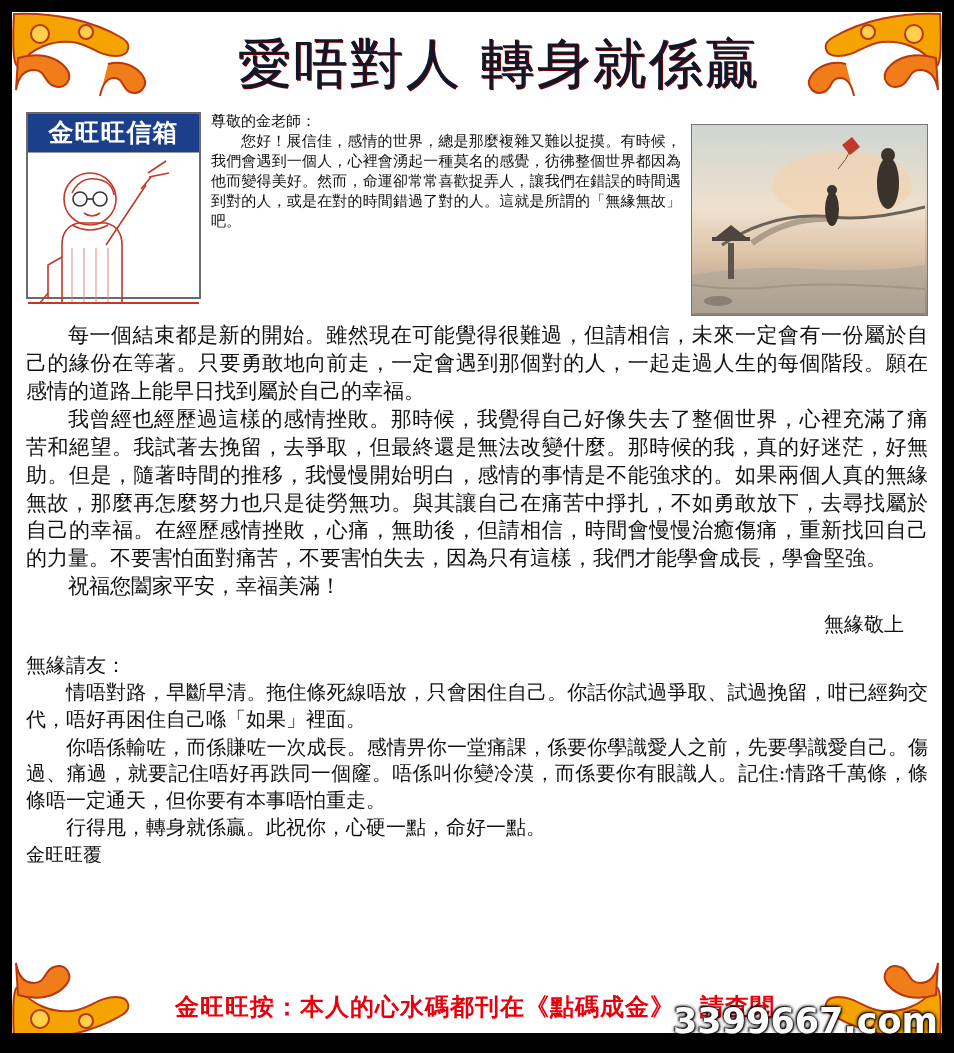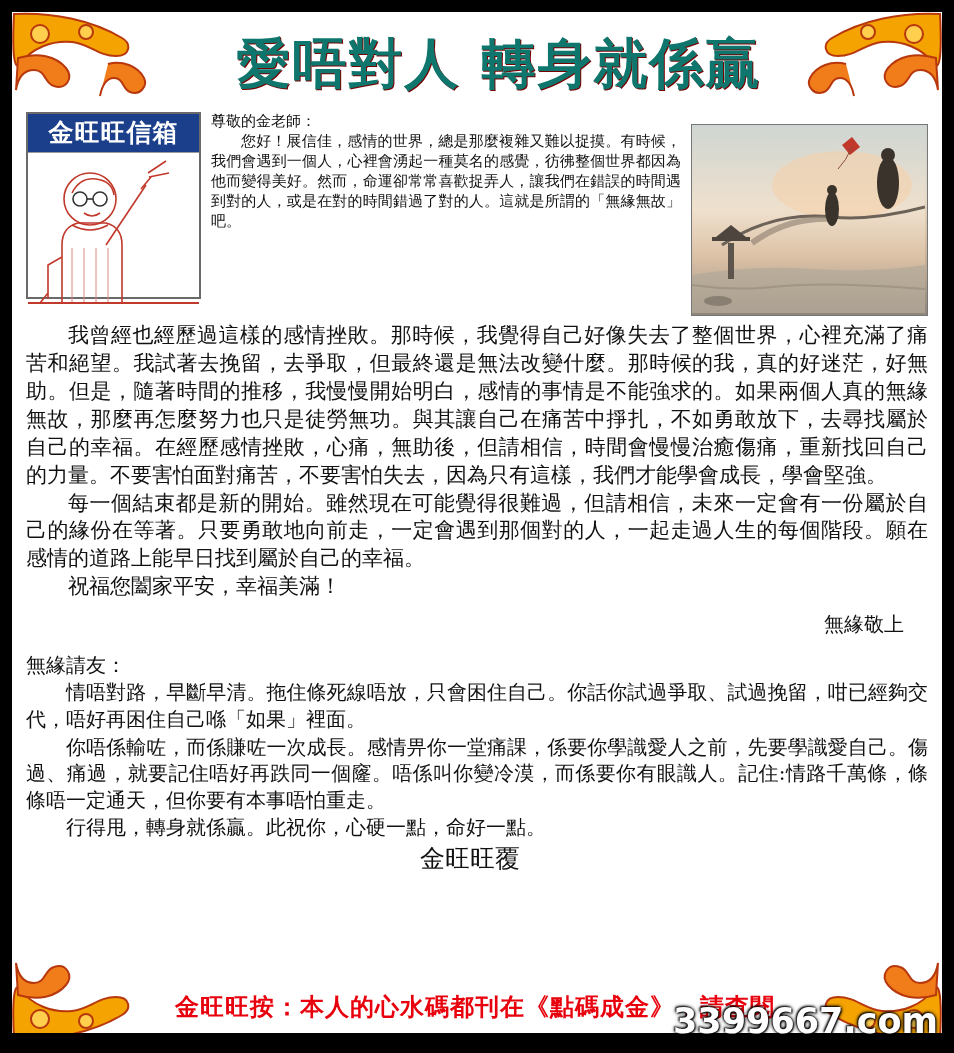--- a/index.html
+++ b/index.html
@@ -25,24 +25,24 @@
   .corner.tr{right:0;top:0;transform:scaleX(-1);}
   .corner.bl{left:0;bottom:0;transform:scaleY(-1);}
   .corner.br{right:0;bottom:0;transform:scale(-1,-1);}
   .corner svg{display:block;}
 
   
   .headline{
     position:absolute;left:0;right:0;top:16px;
     text-align:center;
     font-family:"DejaVu Serif","Liberation Serif",serif;
-    font-weight:bold;
+    font-weight:normal;
     font-size:54px;
     letter-spacing:2px;
-    color:#0f766e;
+    color:#0f172a;
     text-shadow:1px 1px 0 #7a0000;
     z-index:5;
     padding-left:44px;
   }
 
   
   .content{
     position:absolute;left:14px;right:14px;top:100px;bottom:70px;
     font-family:"DejaVu Serif","Liberation Serif",serif;
     color:#111;
@@ -88,22 +88,22 @@
   .top-letter{font-size:15px;}
   .main-body{font-size:21px;}
   .indent{text-indent:2em;}
   .sign{
     text-align:right;
     font-size:20px;
     margin-top:10px;
     padding-right:24px;
   }
   .sign2{
-    text-align:center;
-    font-size:25px;
+    text-align:left;
+    font-size:19px;
     padding-right:14px;
   }
   .second{font-size:20px;margin-top:14px;}
   .second p{margin-bottom:1px;}
 
   
   .footer-note{
     position:absolute;left:0;right:4px;bottom:18px;
     text-align:center;
     color:#e8000c;
@@ -235,22 +235,22 @@
         <ellipse cx="26" cy="176" rx="14" ry="5" fill="#6f675c" opacity="0.6"></ellipse>
       </svg>
     </div>
 
     <div class="top-letter">
       <p>尊敬的金老師：</p>
       <p class="indent">您好！展信佳，感情的世界，總是那麼複雜又難以捉摸。有時候，我們會遇到一個人，心裡會湧起一種莫名的感覺，彷彿整個世界都因為他而變得美好。然而，命運卻常常喜歡捉弄人，讓我們在錯誤的時間遇到對的人，或是在對的時間錯過了對的人。這就是所謂的「無緣無故」吧。</p>
     </div>
 
     <div class="main-body" style="clear:both;">
+      <p class="indent">每一個結束都是新的開始。雖然現在可能覺得很難過，但請相信，未來一定會有一份屬於自己的緣份在等著。只要勇敢地向前走，一定會遇到那個對的人，一起走過人生的每個階段。願在感情的道路上能早日找到屬於自己的幸福。</p>
       <p class="indent">我曾經也經歷過這樣的感情挫敗。那時候，我覺得自己好像失去了整個世界，心裡充滿了痛苦和絕望。我試著去挽留，去爭取，但最終還是無法改變什麼。那時候的我，真的好迷茫，好無助。但是，隨著時間的推移，我慢慢開始明白，感情的事情是不能強求的。如果兩個人真的無緣無故，那麼再怎麼努力也只是徒勞無功。與其讓自己在痛苦中掙扎，不如勇敢放下，去尋找屬於自己的幸福。在經歷感情挫敗，心痛，無助後，但請相信，時間會慢慢治癒傷痛，重新找回自己的力量。不要害怕面對痛苦，不要害怕失去，因為只有這樣，我們才能學會成長，學會堅強。</p>
-      <p class="indent">每一個結束都是新的開始。雖然現在可能覺得很難過，但請相信，未來一定會有一份屬於自己的緣份在等著。只要勇敢地向前走，一定會遇到那個對的人，一起走過人生的每個階段。願在感情的道路上能早日找到屬於自己的幸福。</p>
       <p class="indent">祝福您闔家平安，幸福美滿！</p>
       <p class="sign">無緣敬上</p>
     </div>
 
     <div class="second">
       <p>無緣請友：</p>
       <p class="indent">情唔對路，早斷早清。拖住條死線唔放，只會困住自己。你話你試過爭取、試過挽留，咁已經夠交代，唔好再困住自己喺「如果」裡面。</p>
       <p class="indent">你唔係輸咗，而係賺咗一次成長。感情畀你一堂痛課，係要你學識愛人之前，先要學識愛自己。傷過、痛過，就要記住唔好再跌同一個窿。唔係叫你變冷漠，而係要你有眼識人。記住:情路千萬條，條條唔一定通天，但你要有本事唔怕重走。</p>
       <p class="indent">行得甩，轉身就係贏。此祝你，心硬一點，命好一點。</p>
       <p class="sign2">金旺旺覆</p>

